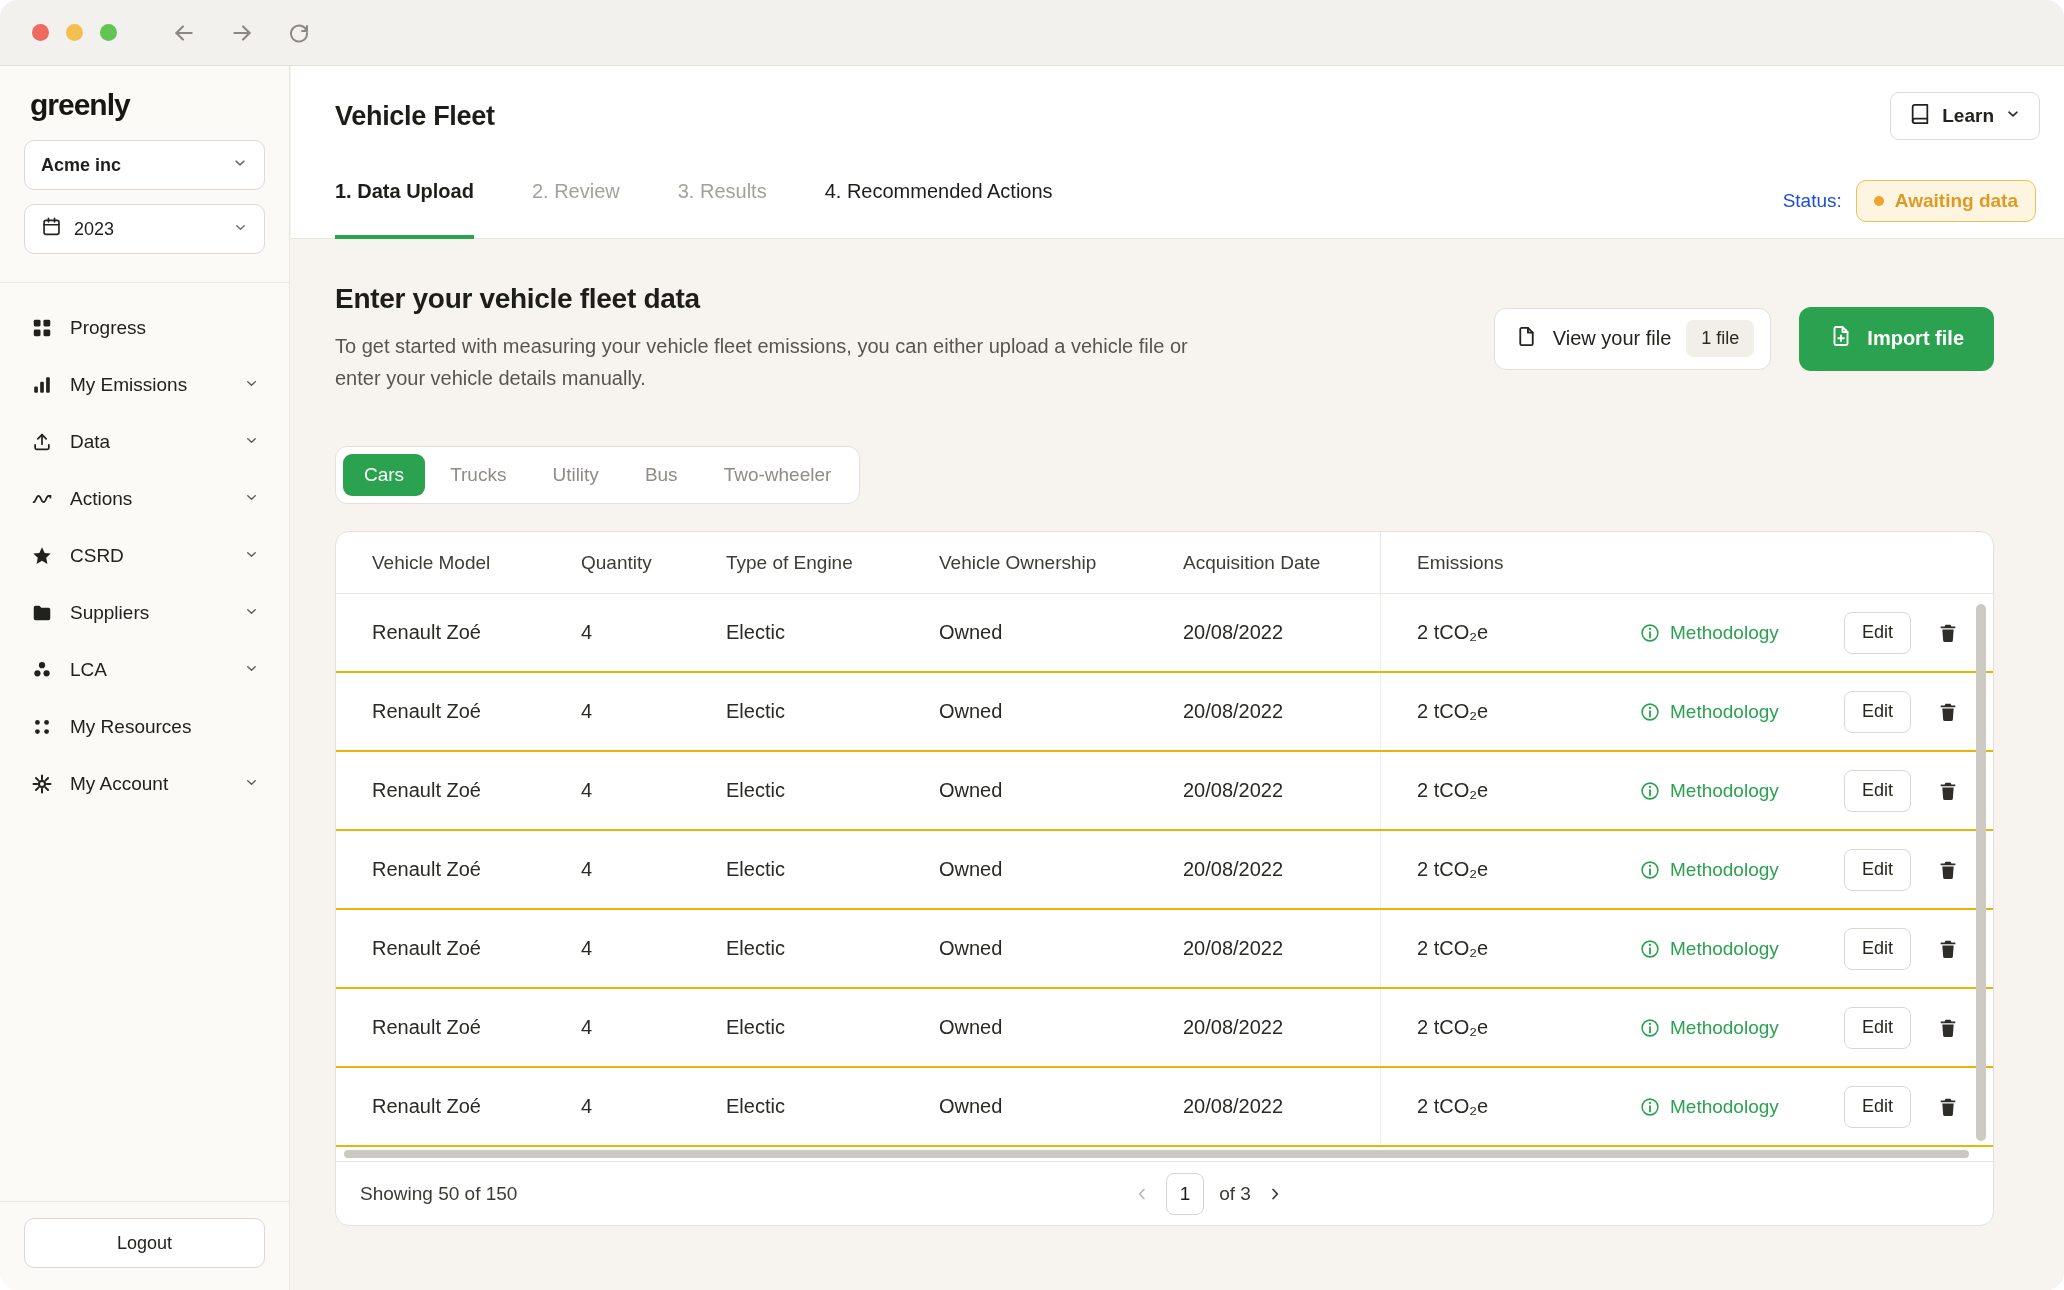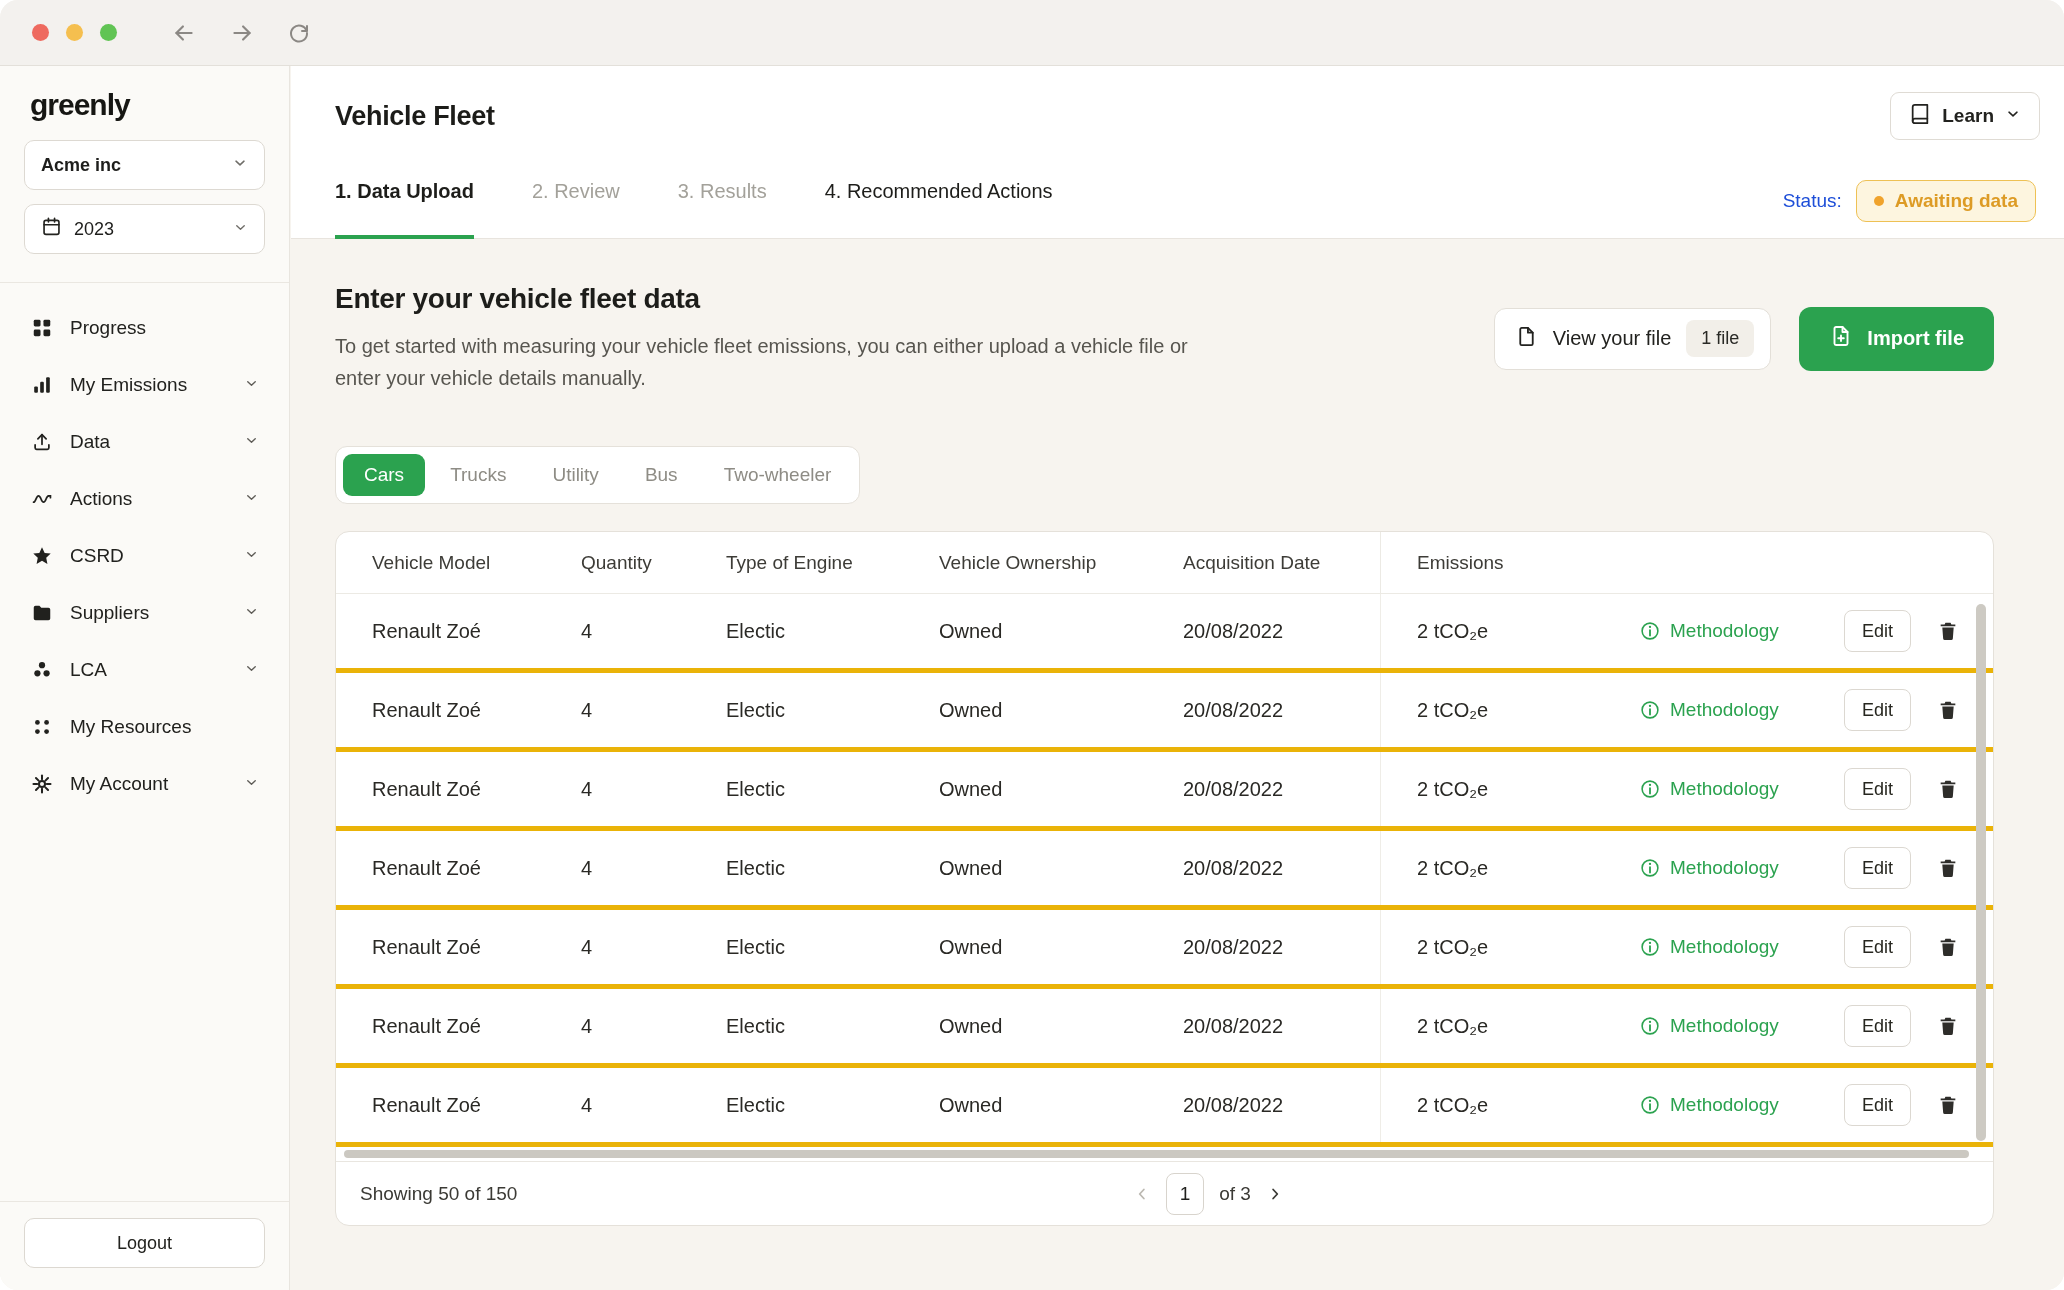--- a/index.html
+++ b/index.html
@@ -56,21 +56,21 @@
   .pill { font-size:19px; color:#8e8c85; padding:10px 21px; border-radius:9px; cursor:pointer; white-space:nowrap; }
   .pill.active { background:#2ba24f; color:#fff; font-weight:400; }
 
   
   .vtable { margin-top:27px; background:#fff; border:1px solid #e5e1da; border-radius:14px; position:relative; overflow:hidden; }
   .trow { display:grid; grid-template-columns:209px 145px 213px 244px 197px minmax(0,1fr); padding-left:36px; }
   .thead { height:62px; border-bottom:1px solid #eceae4; }
   .thead .cell { font-size:19px; font-weight:500; color:#3d3c37; }
   .cell { display:flex; align-items:center; }
   .cell.emis-head { border-left:1px solid #eceae4; padding-left:36px; }
-  .rowline { height:79px; border-bottom:5px solid #eab308; font-size:20px; color:#2a2925; }
+  .rowline { height:79px; border-bottom:2px solid #eab308; font-size:20px; color:#2a2925; }
   .emis-cell { border-left:1px solid #efede7; padding-left:36px; padding-right:34px; display:flex; align-items:center; }
   .emis-val { width:222px; }
   .meth-link { display:inline-flex; align-items:center; gap:9px; color:#2ba24f; font-size:19px; font-weight:500; cursor:pointer; }
   .edit-btn { margin-left:auto; width:67px; height:42px; background:#fff; border:1px solid #dcd8d1; border-radius:8px; font-size:18px; color:#26261f; display:flex; align-items:center; justify-content:center; cursor:pointer; }
   .del-btn { margin-left:26px; background:none; border:none; cursor:pointer; display:flex; align-items:center; color:#2e2d2a; }
 
   .vscroll { position:absolute; right:7px; top:72px; bottom:84px; width:10px; border-radius:5px; background:#cdcac3; cursor:pointer; }
   .hscroll { height:14px; position:relative; }
   .hthumb { position:absolute; left:8px; right:24px; top:3px; height:8px; border-radius:4px; background:#cbc8c1; cursor:pointer; }
 

